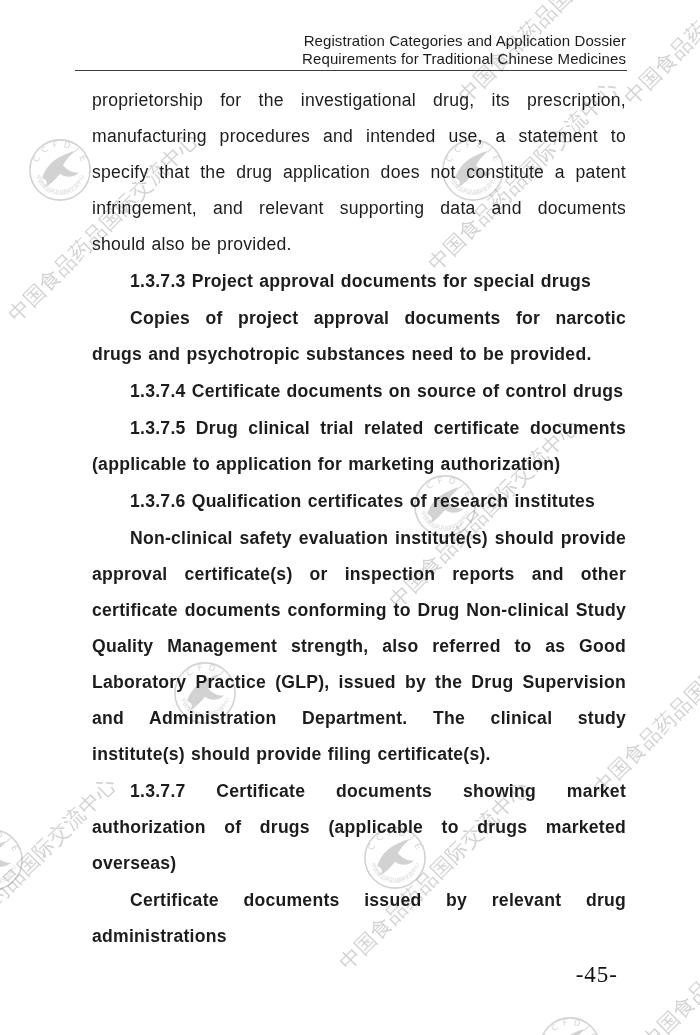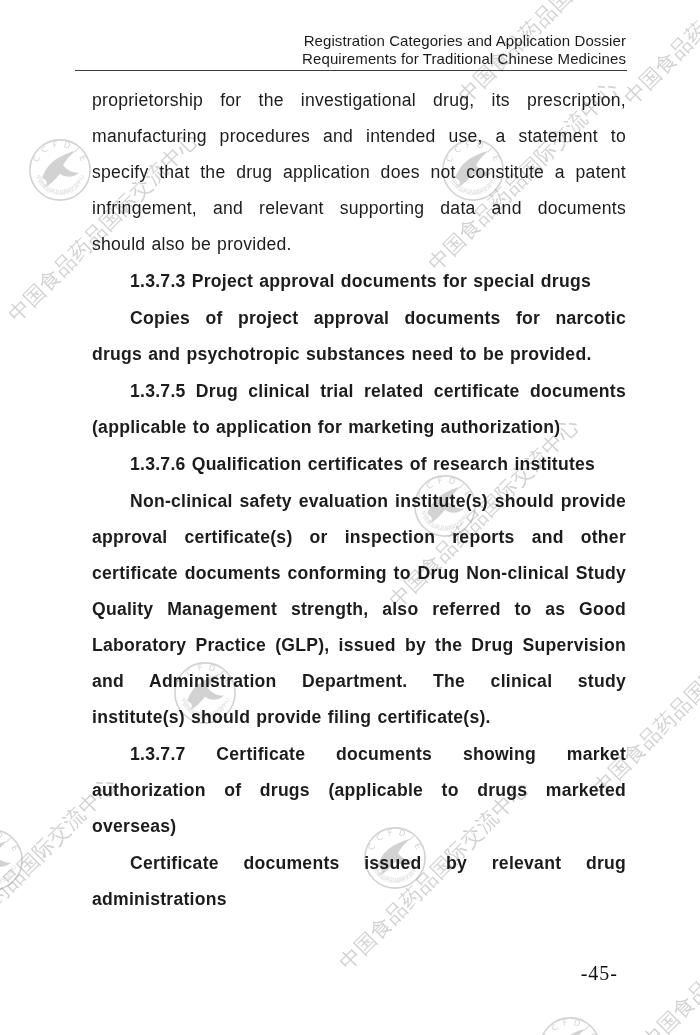--- a/index.html
+++ b/index.html
@@ -47,21 +47,21 @@
   }
   .body-text p { margin: 0 0 1px 8px; }
   .body-text p.indent { text-indent: 38px; font-weight: bold; }
   .body-text p.last { text-align-last: left; }
   
   .page-number {
     position: absolute;
     top: 962px;
     right: 82px;
     font-family: "Liberation Serif", serif;
-    font-size: 20px;
+    font-size: 23px;
     color: #111111;
     letter-spacing: 1px;
   }
   
   .wm-layer { position: absolute; inset: 0; pointer-events: none; }
   .wm-text {
     position: absolute;
     font-family: "DejaVu Sans", sans-serif;
     font-size: 21px;
     letter-spacing: 0.5px;
@@ -139,20 +139,21 @@
   <div class="header">
     <div>Registration Categories and Application Dossier</div>
     <div>Requirements for Traditional Chinese Medicines</div>
   </div>
   <div class="header-rule"></div>
 
   <div class="body-text">
     <p class="last">proprietorship for the investigational drug, its prescription, manufacturing procedures and intended use, a statement to specify that the drug application does not constitute a patent infringement, and relevant supporting data and documents should also be provided.</p>
     <p class="indent last">1.3.7.3 Project approval documents for special drugs</p>
     <p class="indent last">Copies of project approval documents for narcotic drugs and psychotropic substances need to be provided.</p>
+    <p class="indent last">1.3.7.4 Certificate documents on source of control drugs</p>
     <p class="indent last">1.3.7.5 Drug clinical trial related certificate documents (applicable to application for marketing authorization)</p>
     <p class="indent last">1.3.7.6 Qualification certificates of research institutes</p>
     <p class="indent last">Non-clinical safety evaluation institute(s) should provide approval certificate(s) or inspection reports and other certificate documents conforming to Drug Non-clinical Study Quality Management strength, also referred to as Good Laboratory Practice (GLP), issued by the Drug Supervision and Administration Department. The clinical study institute(s) should provide filing certificate(s).</p>
     <p class="indent last">1.3.7.7 Certificate documents showing market authorization of drugs (applicable to drugs marketed overseas)</p>
     <p class="indent last">Certificate documents issued by relevant drug administrations</p>
   </div>
 
   <div class="page-number">-45-</div>
 
 </div>

